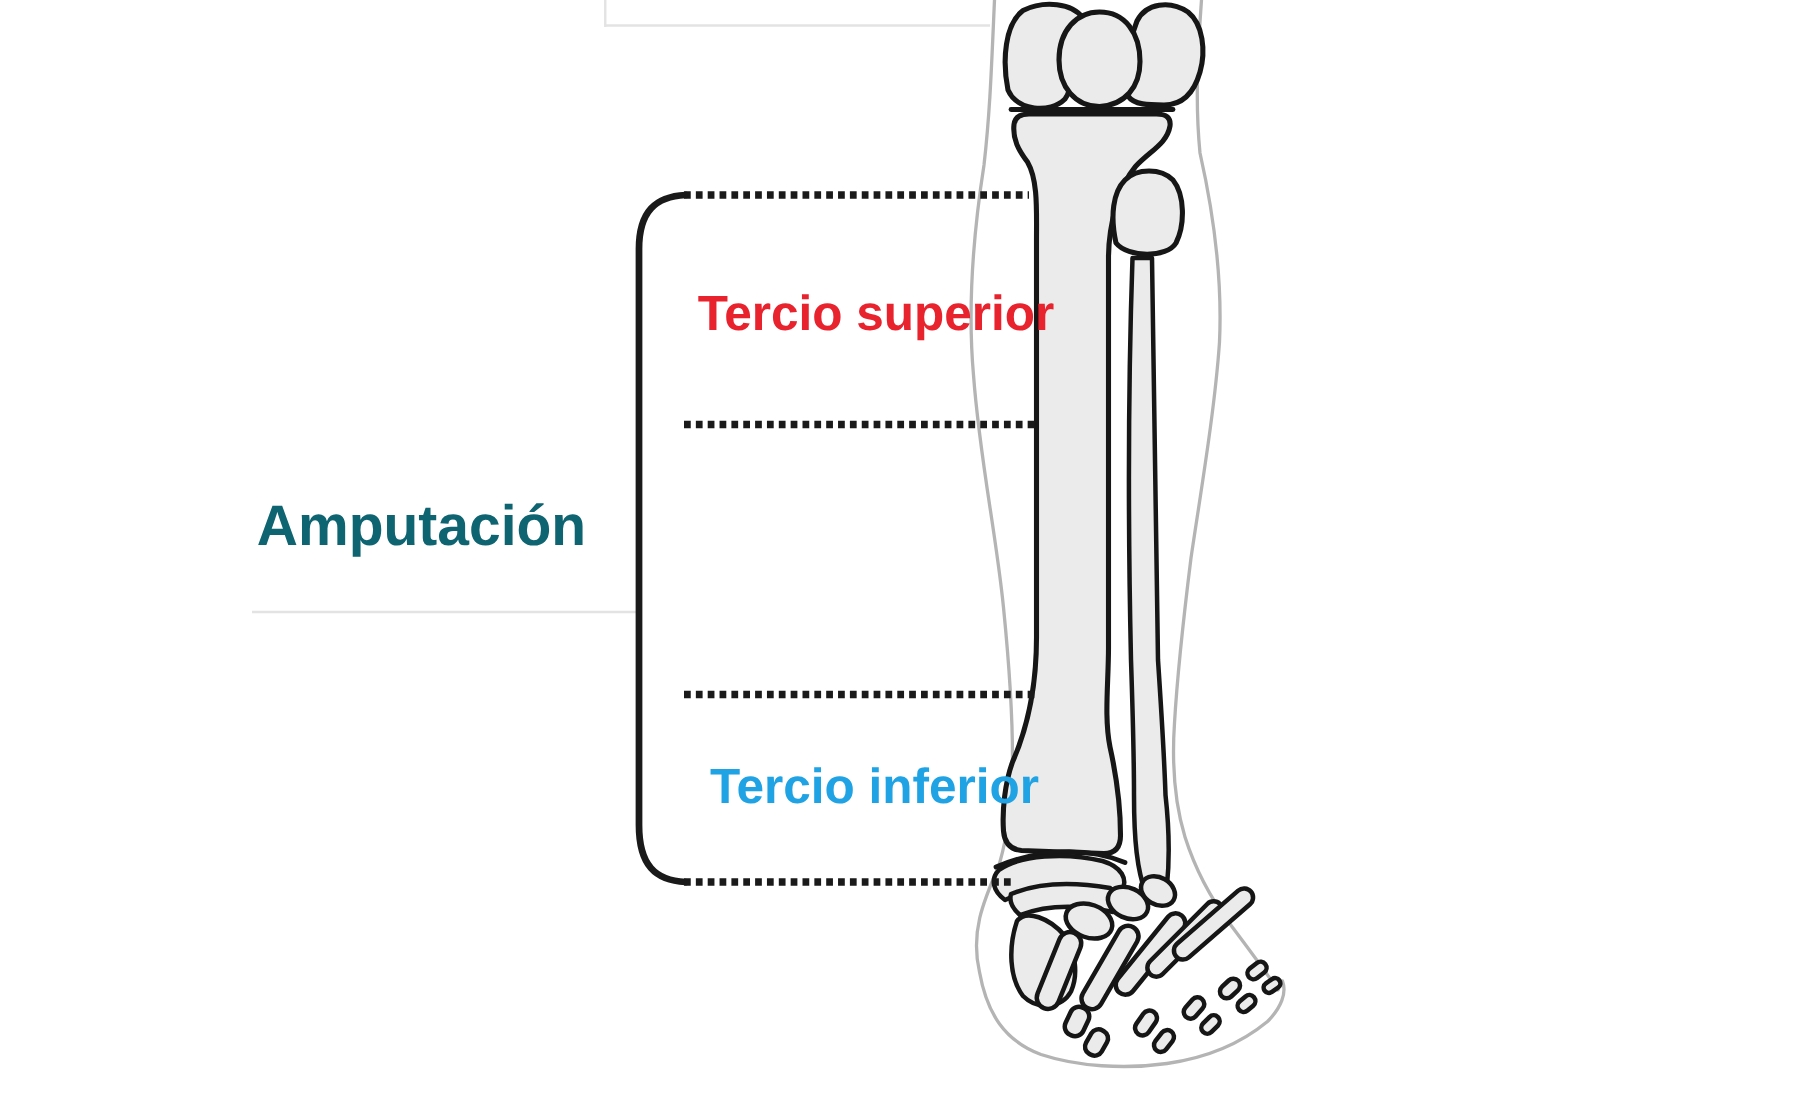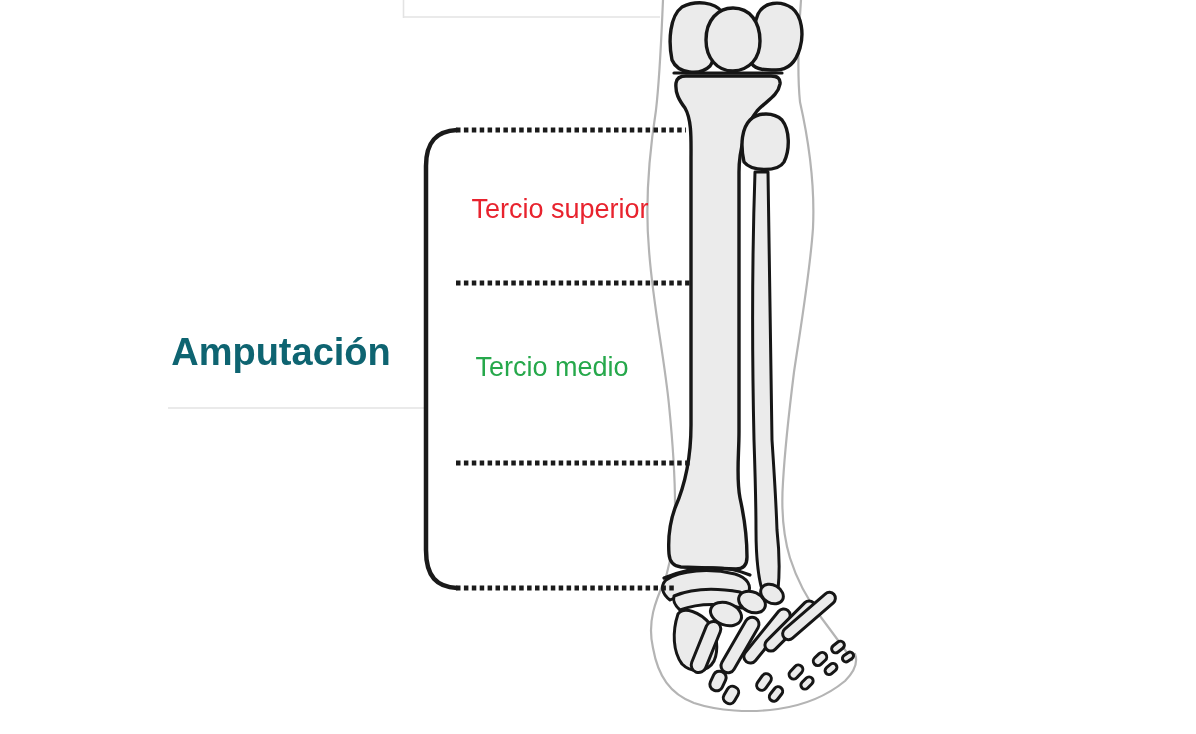--- a/index.html
+++ b/index.html
@@ -22,21 +22,21 @@
   
   .diagram-title{
     position:absolute;left:281px;top:352px;
     transform:translate(-50%,-50%);
     color:var(--title,#0e6471);
     font-size:38px;font-weight:bold;line-height:47px;
     text-align:center;white-space:nowrap;
   }
   .section-label{
     position:absolute;transform:translate(-50%,-50%);
-    font-size:27px;font-weight:normal;white-space:nowrap;
+    font-size:33px;font-weight:bold;white-space:nowrap;margin-left:24px;
   }
   .label-superior{left:560px;top:209px;color:var(--superior,#e8232e);}
   .label-medio{left:552px;top:367px;color:var(--medio,#26a84b);}
   .label-inferior{left:559px;top:524px;color:var(--inferior,#20a3e4);}
 </style>
 </head>
 <body>
 
 <div class="canvas">
 
@@ -127,15 +127,15 @@
       <line class="dotline" x1="456" y1="463" x2="691" y2="463"></line>
       <line class="dotline" x1="456" y1="588" x2="676" y2="588"></line>
     </g>
   </svg>
 
   <div class="diagram-title">
     <span>Amputación</span><br>
   </div>
 
   <div class="section-label label-superior">Tercio superior</div>
-  <div class="section-label label-medio">Tercio medio</div>
+  <div class="section-label label-inferior">Tercio inferior</div>
 
 </div>
 
 </body></html>

